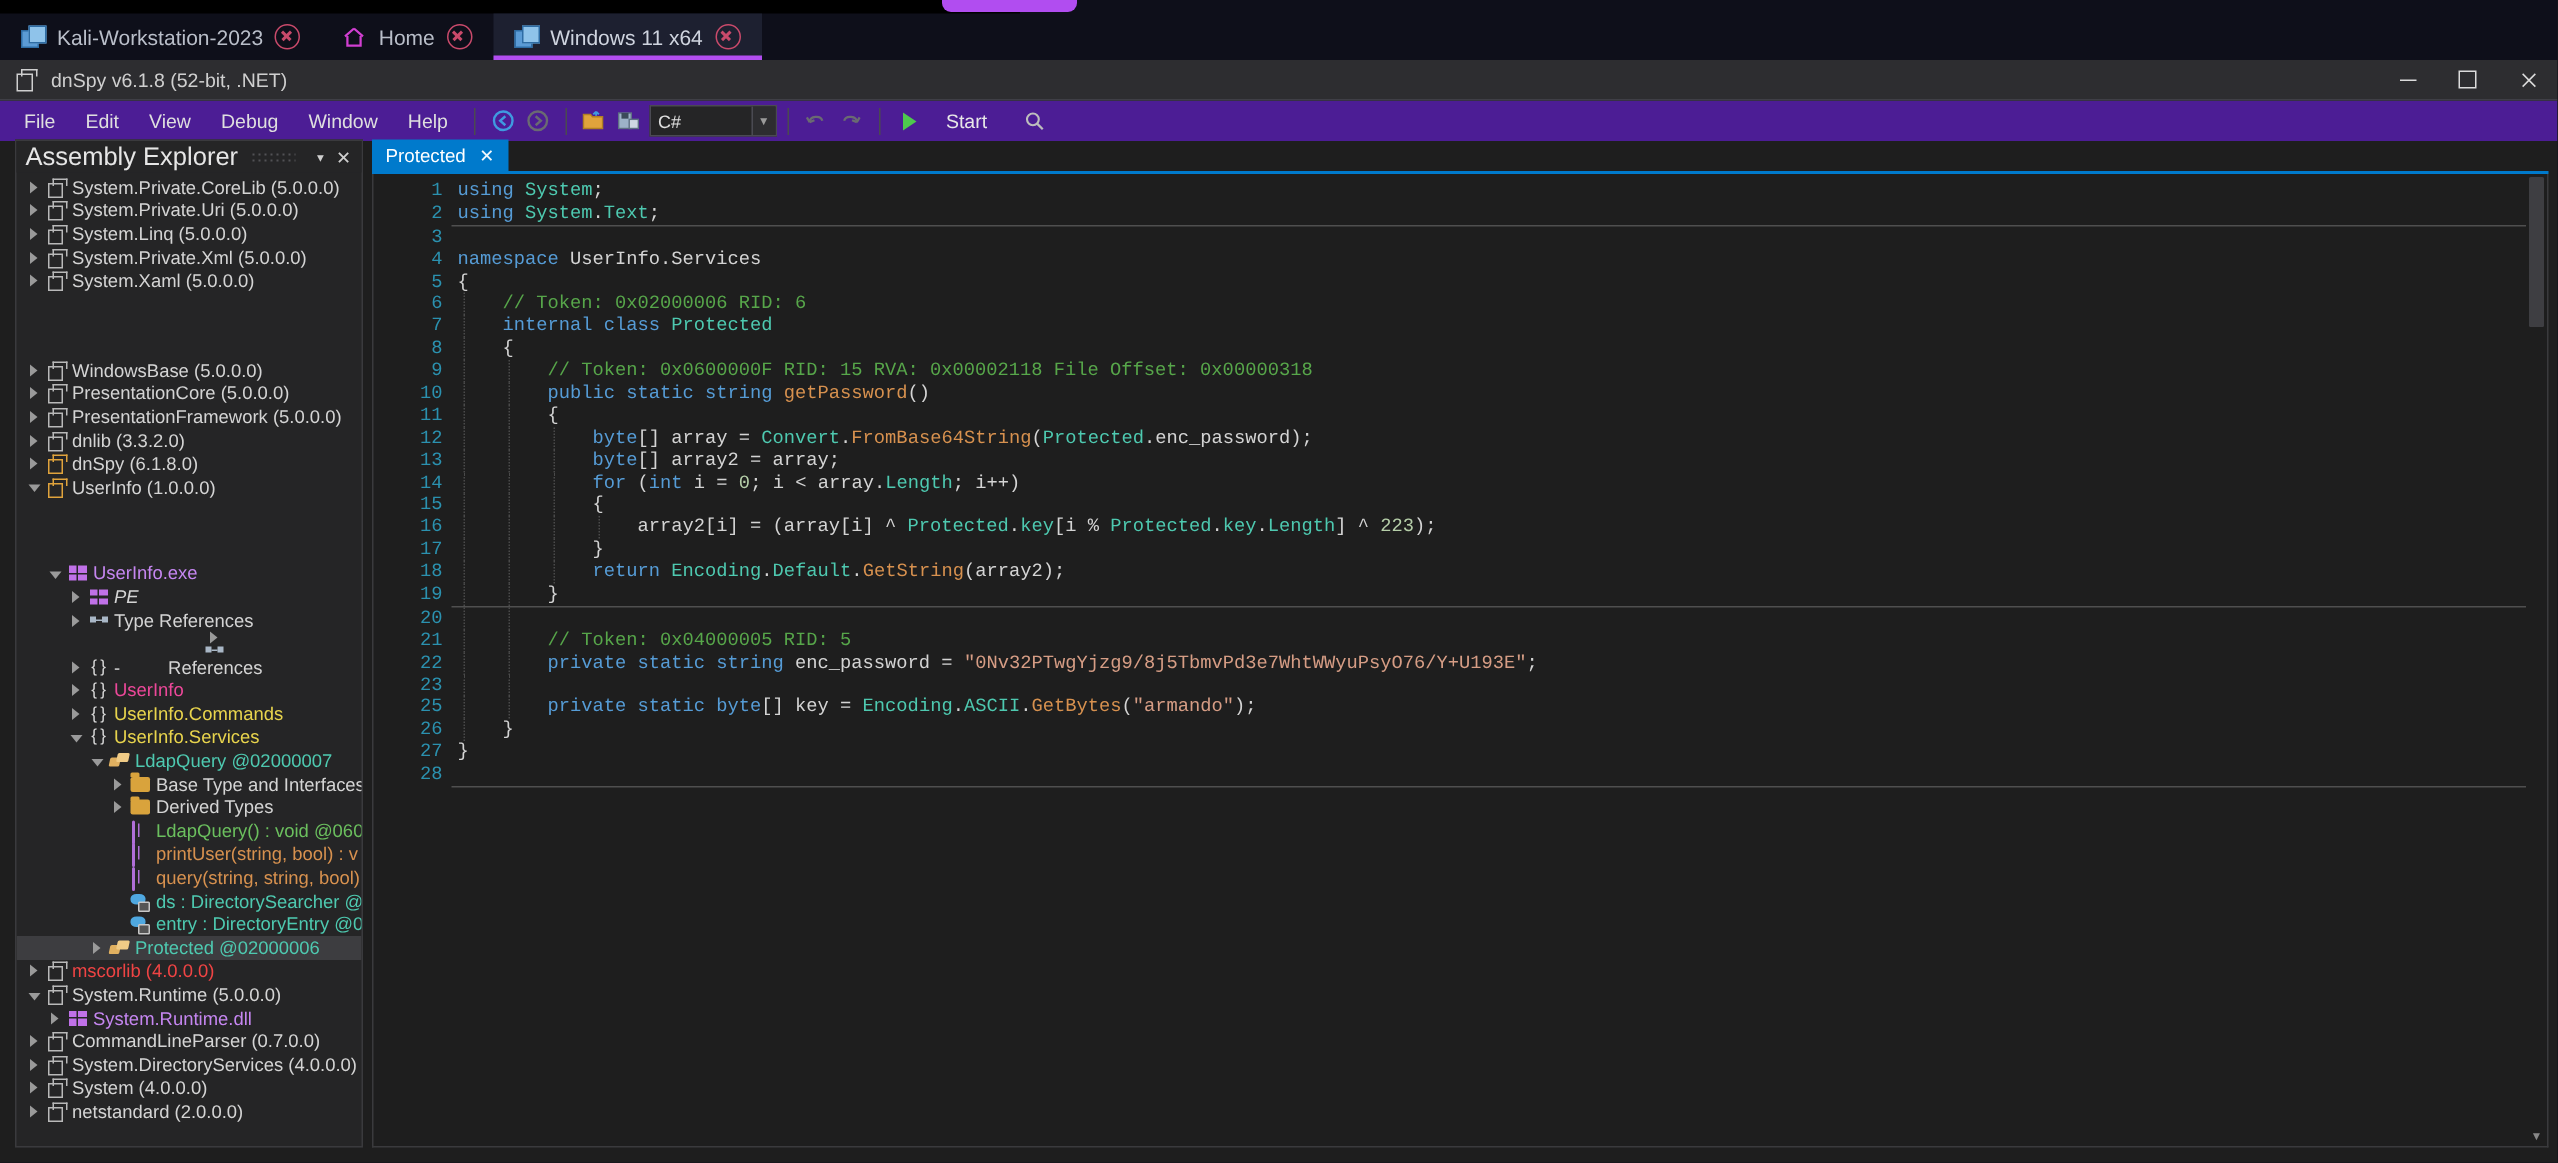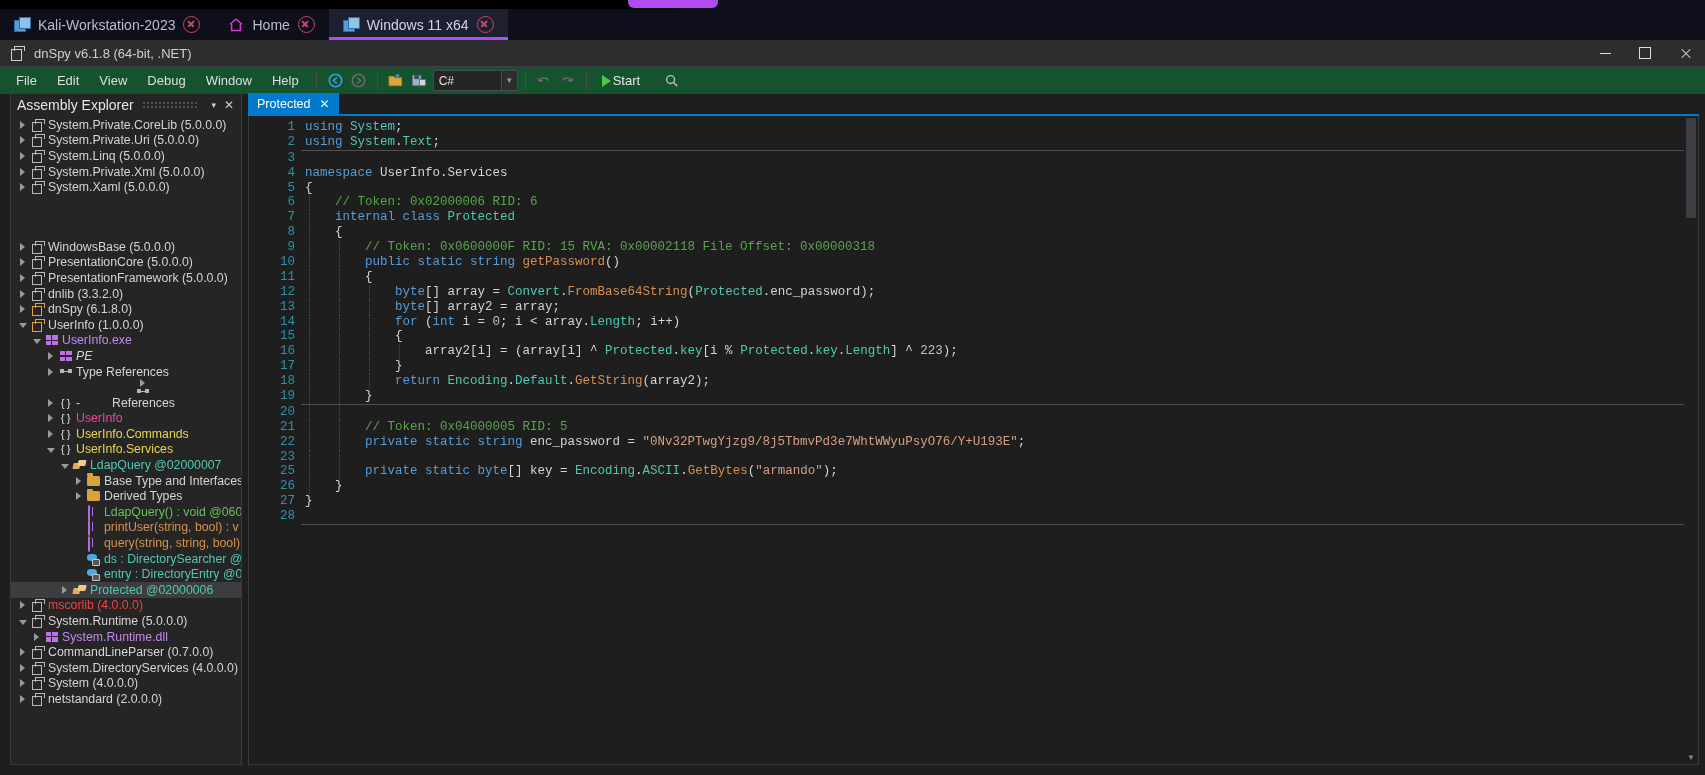--- a/index.html
+++ b/index.html
@@ -42,36 +42,36 @@
   .titlebar .tb-title{font-size:13px;color:#cfcfcf;}
   .winbtns{position:absolute;right:0;top:0;height:26px;display:flex;}
   .winbtn{width:40px;height:26px;display:flex;align-items:center;justify-content:center;color:#dcdcdc;font-size:13px;}
   .winbtn .min{width:11px;height:1px;background:#dcdcdc;}
   .winbtn .max{width:10px;height:10px;border:1px solid #dcdcdc;}
   .winbtn .cl{position:relative;width:11px;height:11px;}
   .winbtn .cl:before,.winbtn .cl:after{content:"";position:absolute;left:0;top:5px;width:12px;height:1px;background:#dcdcdc;}
   .winbtn .cl:before{transform:rotate(45deg);} .winbtn .cl:after{transform:rotate(-45deg);}
 
   
-  .menubar{height:27px;background:#14532d;display:flex;align-items:center;padding-left:6px;gap:0;}
+  .menubar{height:27px;background:#4c1d95;display:flex;align-items:center;padding-left:6px;gap:0;}
   .menuitem{padding:4px 10px;font-size:13px;color:#dfdfdf;cursor:default;}
   .tb-sep{width:1px;height:18px;background:#4a4a50;margin:0 7px;}
   .tbbtn{width:23px;height:22px;display:flex;align-items:center;justify-content:center;cursor:default;}
   .lang-combo{width:78px;height:19px;background:#252526;border:1px solid #4a4a52;display:flex;align-items:center;
               font-size:12px;color:#e0e0e0;padding-left:5px;position:relative;margin-left:2px;}
   .lang-combo .arrow{position:absolute;right:0;top:0;bottom:0;width:15px;background:#2d2d30;border-left:1px solid #4a4a52;
     display:flex;align-items:center;justify-content:center;color:#9a9a9a;font-size:8px;}
-  .startbtn{display:flex;align-items:center;gap:2px;padding:0 8px;height:22px;color:#e8e8e8;font-size:13px;cursor:default;}
+  .startbtn{display:flex;align-items:center;gap:20px;padding:0 8px;height:22px;color:#e8e8e8;font-size:13px;cursor:default;}
   .tri{width:0;height:0;border-left:9px solid #4ec94e;border-top:6px solid transparent;border-bottom:6px solid transparent;}
 
   
   .content{position:absolute;left:0;top:53px;right:0;bottom:0;}
   .lpane{position:absolute;left:10px;top:0;width:230px;bottom:10px;background:#252526;border:1px solid #3a3a3d;display:flex;flex-direction:column;}
   .lp-head{height:21px;display:flex;align-items:center;background:#252526;padding-left:6px;position:relative;flex:none;}
-  .lp-head .t{font-size:14px;color:#e6e6e6;}
+  .lp-head .t{font-size:17px;color:#e6e6e6;}
   .lp-head .dots{flex:1;margin:0 8px;height:7px;
      background-image:radial-gradient(circle,#6a6a6e 0.8px,transparent 0.9px);
      background-size:4px 4px;opacity:.65;}
   .lp-head .cv{color:#cfcfcf;font-size:9px;padding:0 6px;}
   .lp-head .cx{color:#cfcfcf;font-size:12px;padding:0 7px 0 2px;}
   .tree{flex:1;overflow:hidden;padding-top:2px;position:relative;}
   .node{display:flex;align-items:center;height:15.6px;white-space:nowrap;font-size:12.3px;cursor:default;}
   .node.sel{background:#3d3d40;}
   .tw{width:13px;flex:none;display:flex;align-items:center;justify-content:center;}
   .tw i{display:block;width:0;height:0;}
@@ -163,21 +163,21 @@
       </div>
   </div>
 
   <div class="dnspy">
 
     <div class="titlebar">
       <div class="tb-ico">
           <div class="r1"></div>
           <div class="r2"></div>
         </div>
-      <div class="tb-title">dnSpy v6.1.8 (64-bit, .NET)</div>
+      <div class="tb-title">dnSpy v6.1.8 (52-bit, .NET)</div>
       <div class="winbtns">
         <div class="winbtn">
             <div class="min"></div>
           </div>
         <div class="winbtn">
             <div class="max"></div>
           </div>
         <div class="winbtn close">
             <div class="cl"></div>
           </div>
@@ -393,21 +393,21 @@
                 <i></i>
               </span>
               <span class="ni">
                 <span class="g-asm hl">
                   <span class="a"></span>
                   <span class="b"></span>
                 </span>
               </span>
               <span class="nl" style="color:#d4d4d4">UserInfo (1.0.0.0)</span>
             </div>
-            <div class="node" style="padding-left: 19px;">
+            <div class="node" style="padding-left: 19px; margin-top: 42px;">
               <span class="tw o">
                 <i></i>
               </span>
               <span class="ni">
                 <span class="g-mod">
                   <span></span>
                   <span></span>
                   <span></span>
                   <span></span>
                 </span>

